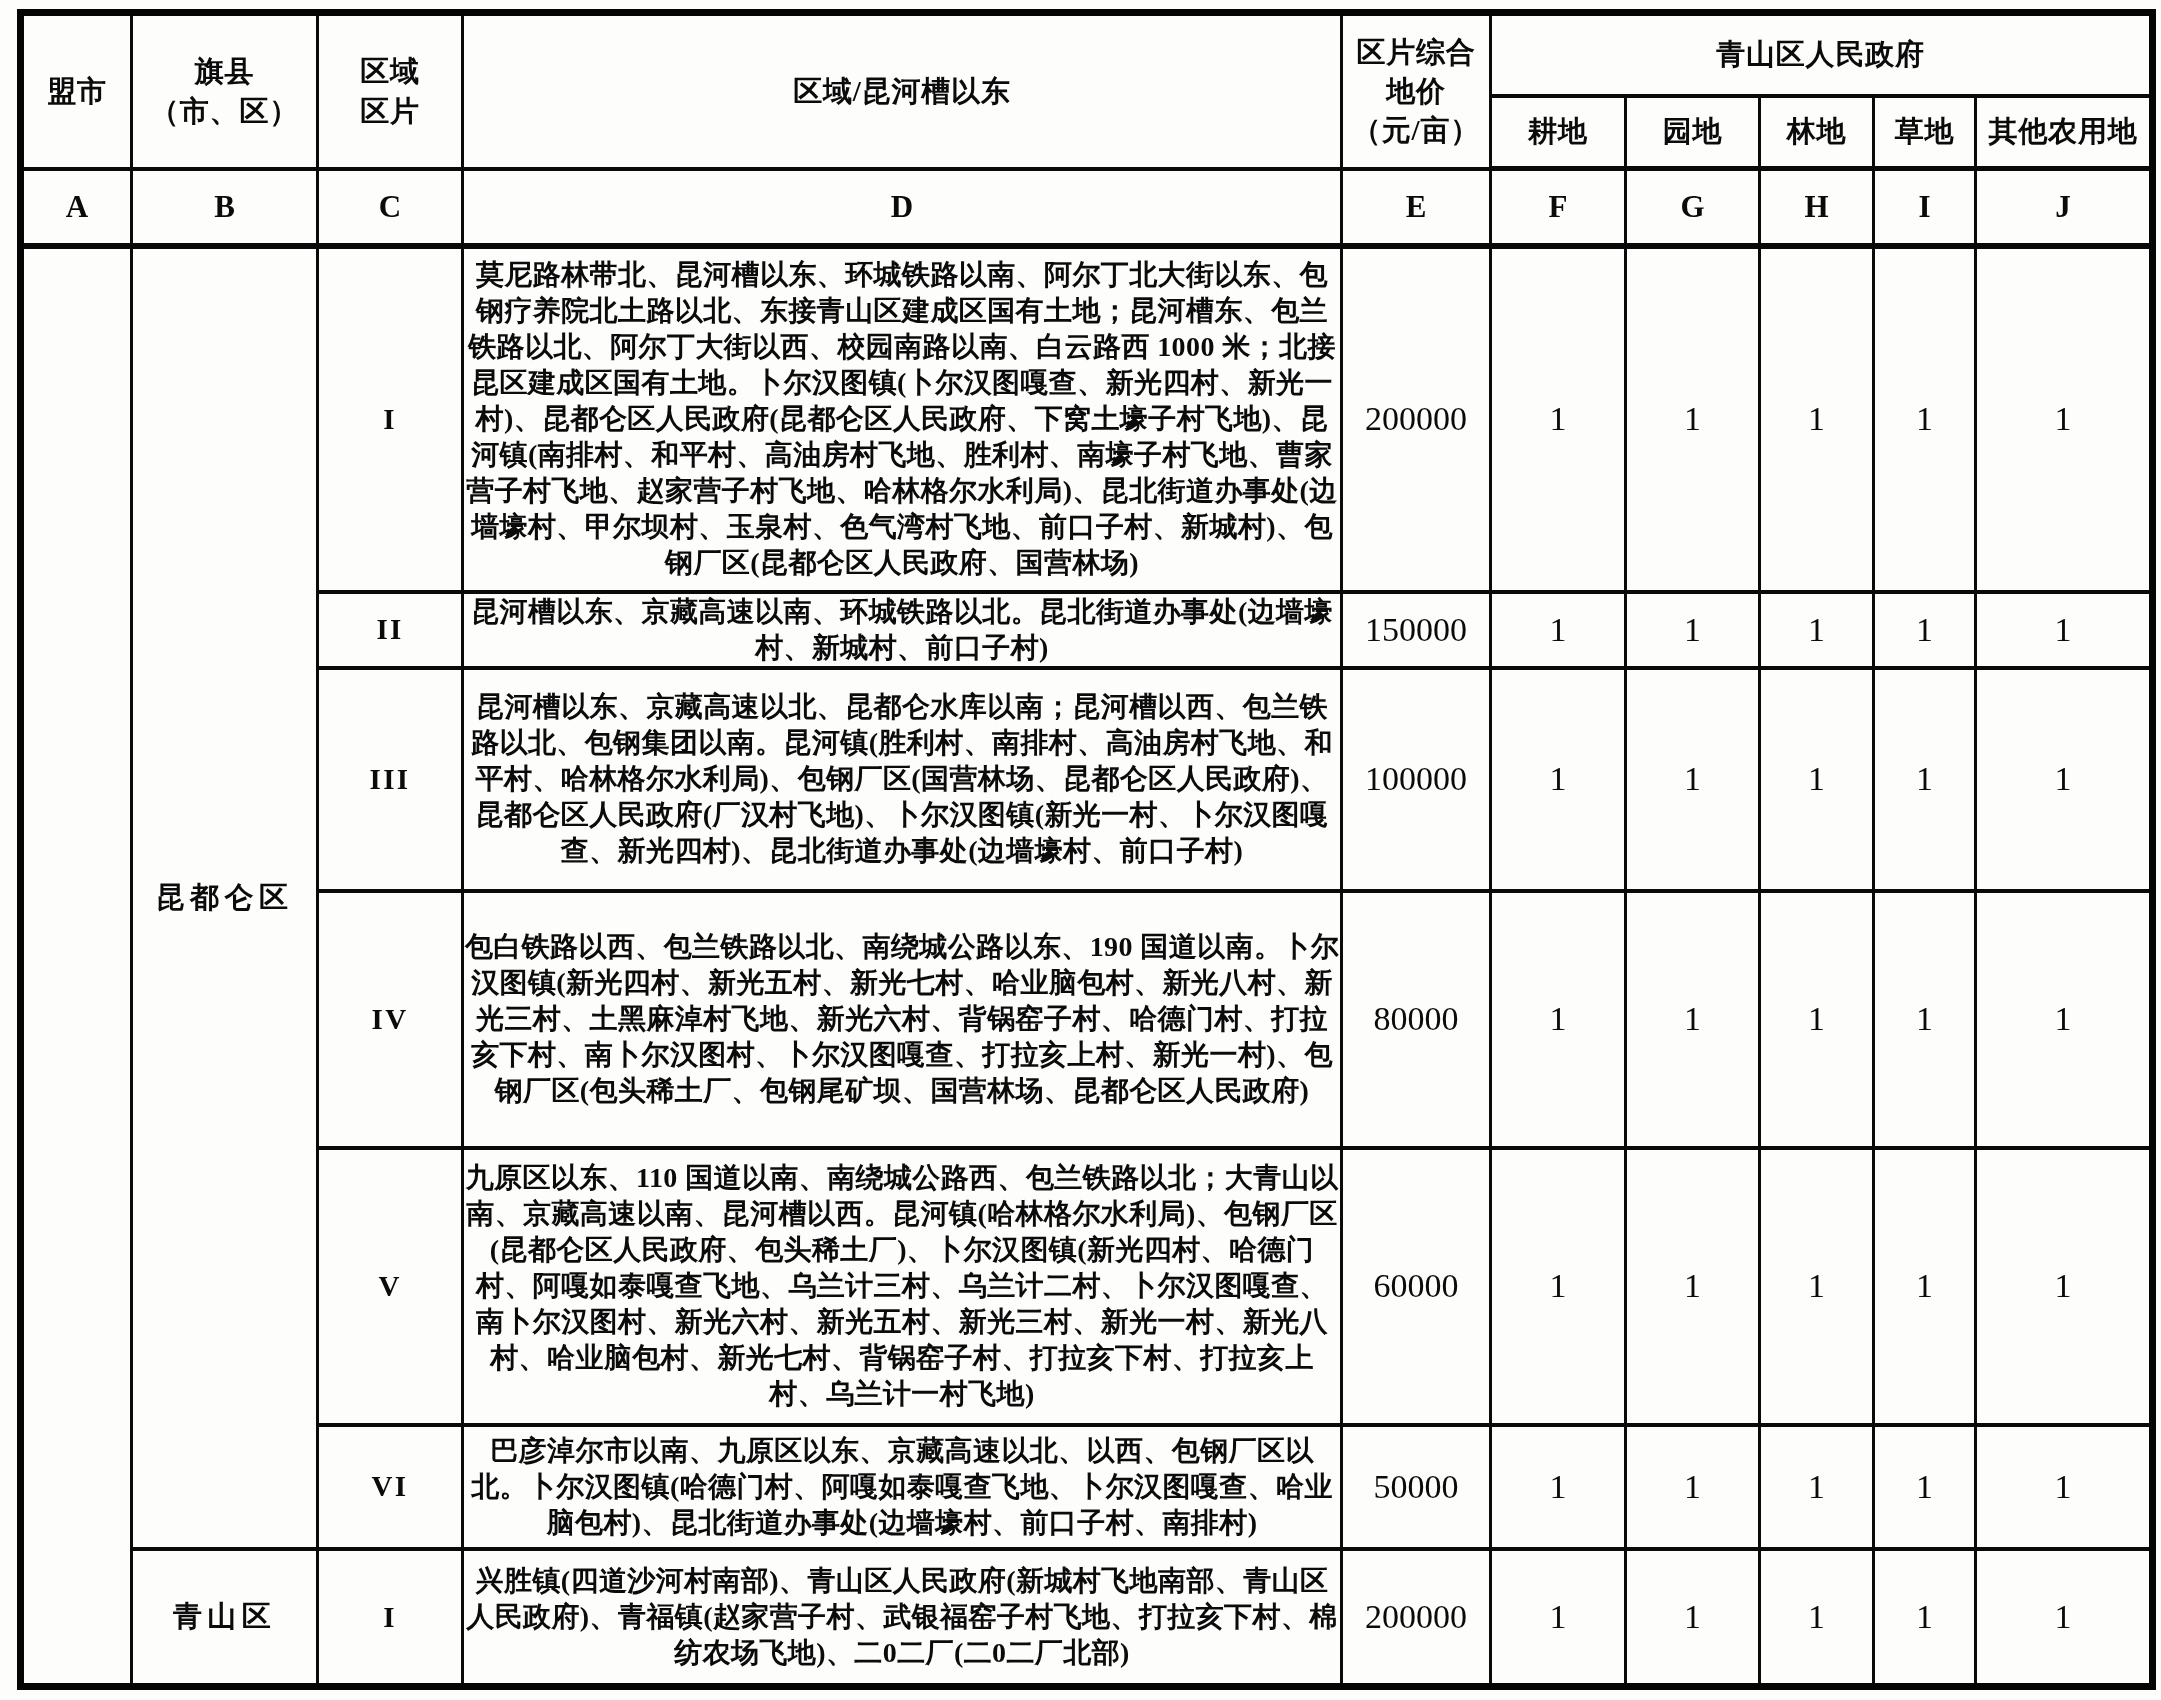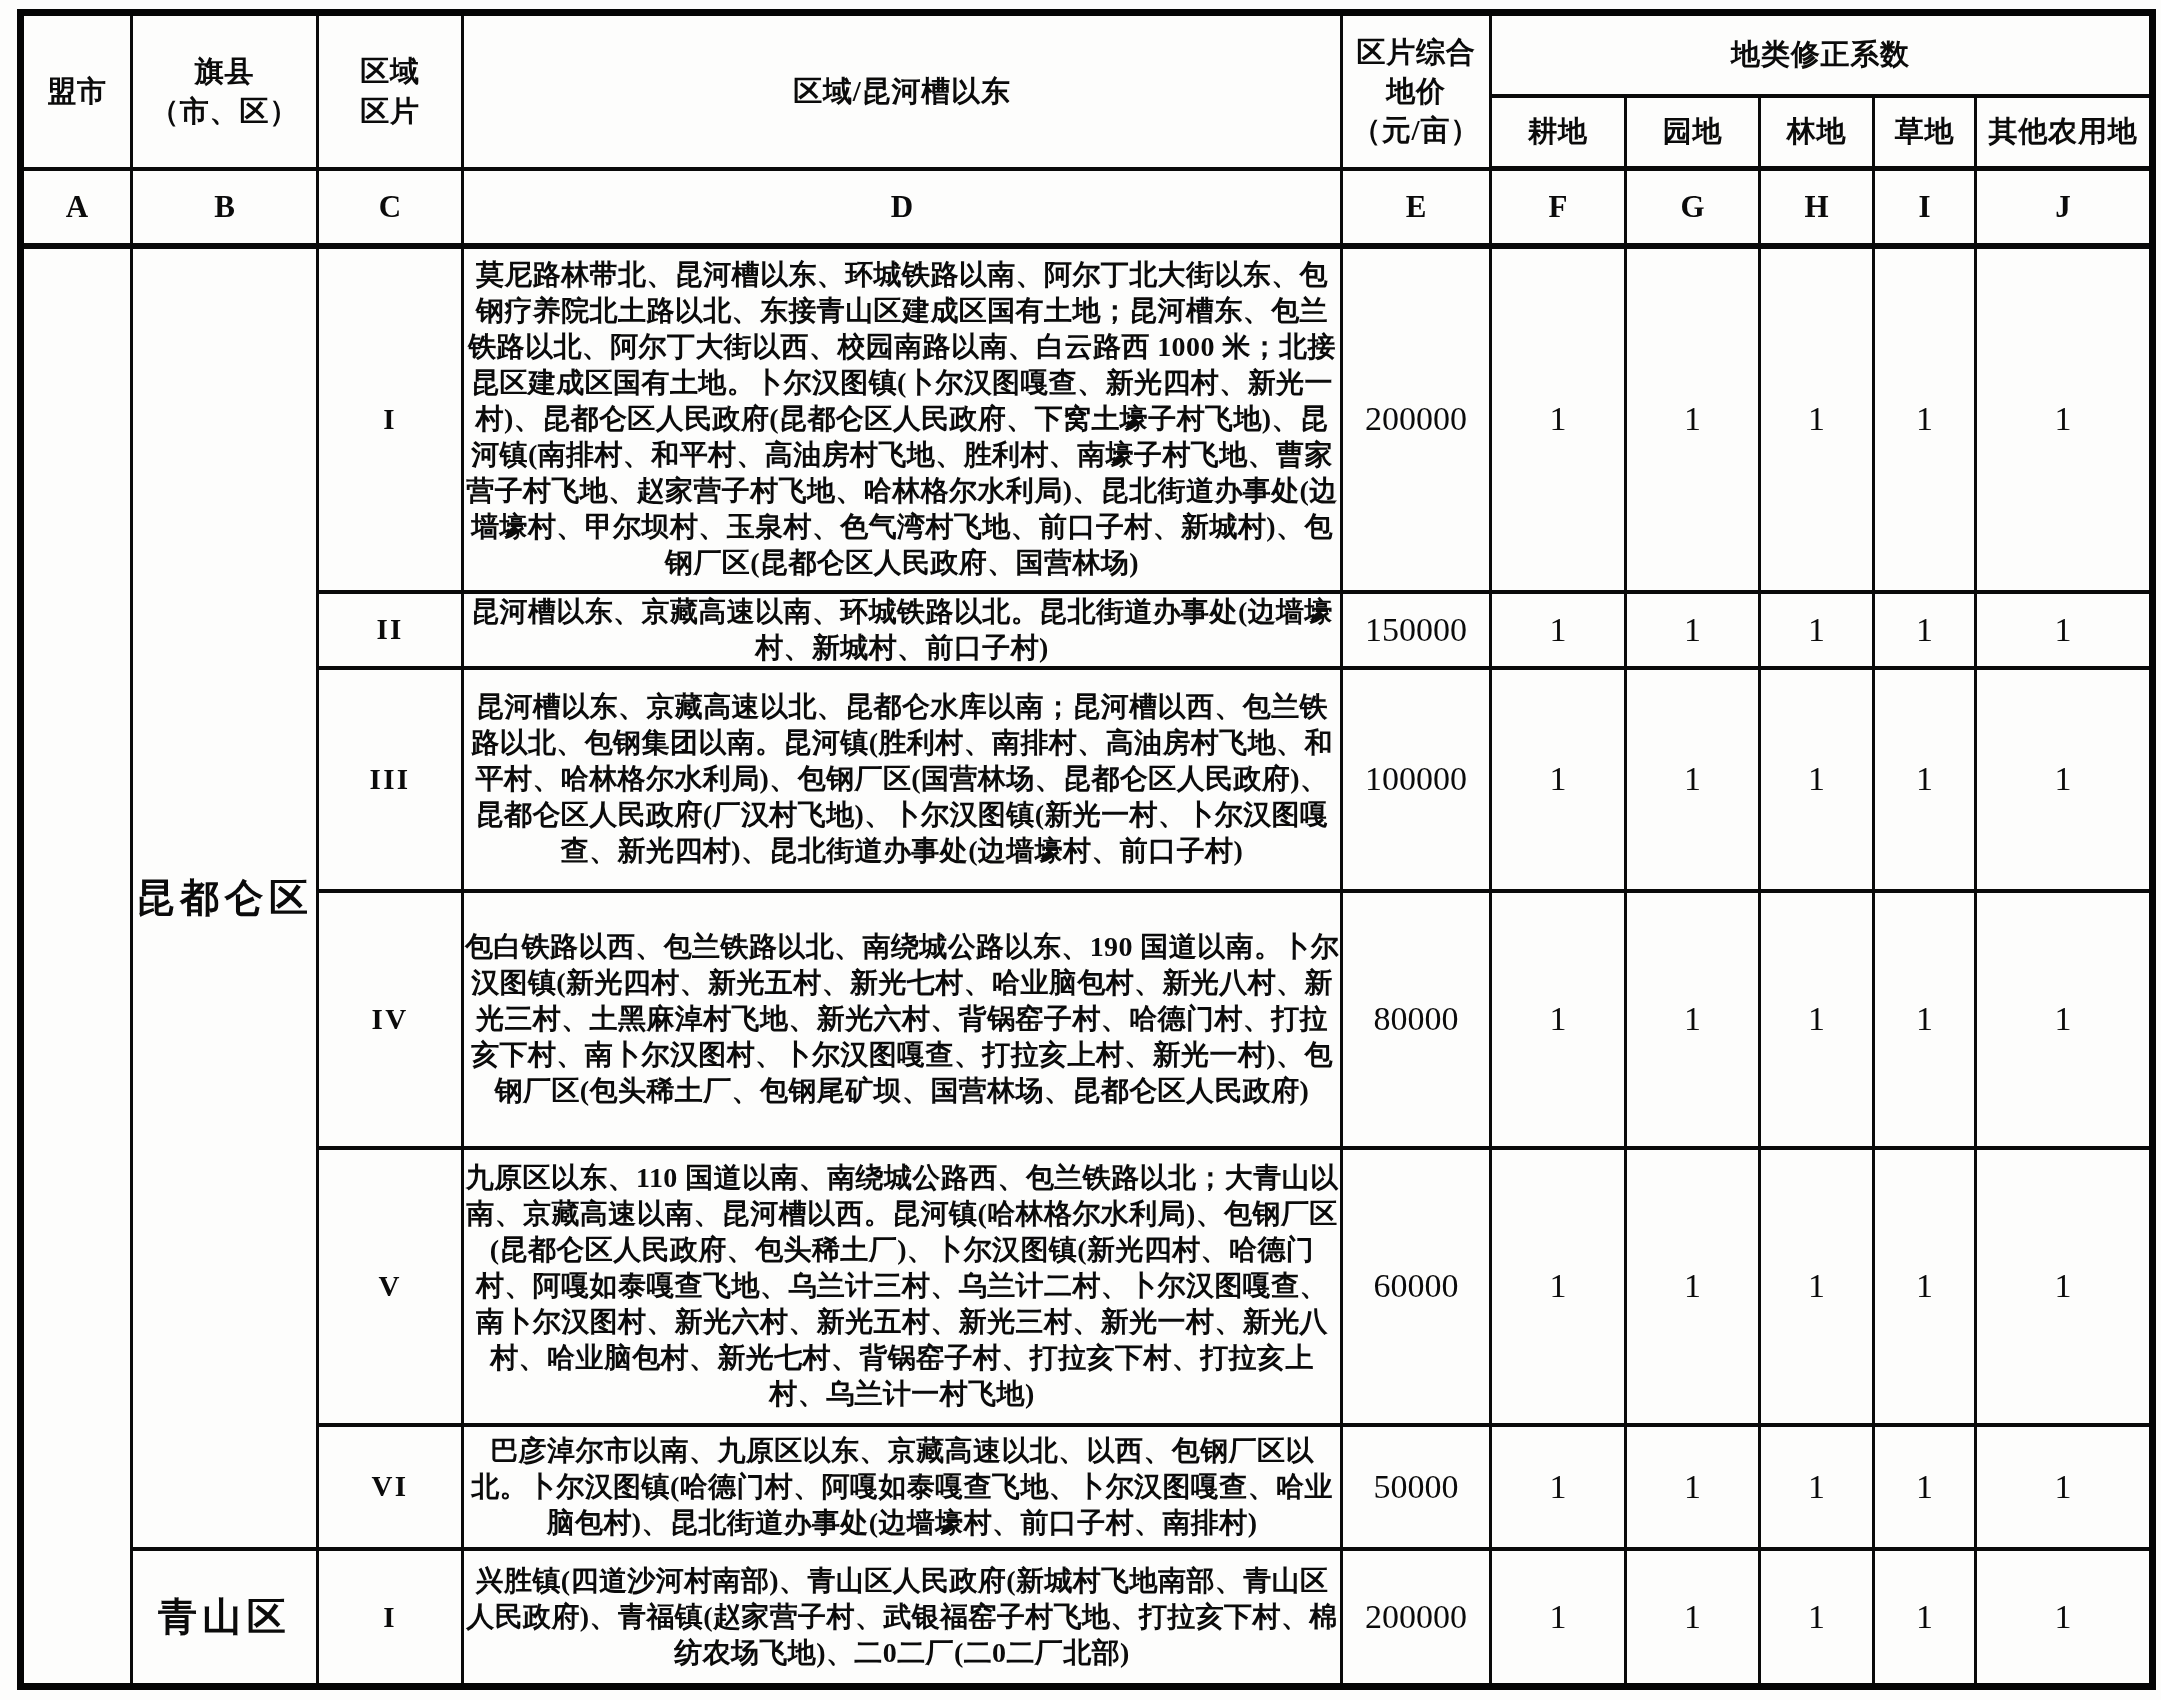--- a/index.html
+++ b/index.html
@@ -32,21 +32,21 @@
     font-size:29px;font-weight:600;line-height:1.35;
     white-space:pre-line;letter-spacing:0.8px;
   }
   tr.letters td{
     font-size:31px;font-weight:600;
     border-bottom-width:6.2px;
   }
   tr.subhead td{border-bottom-width:5.4px;margin-left:13px;}
   
   td.region{
-    font-size:39px;font-weight:600;letter-spacing:5.4px;
+    font-size:29px;font-weight:600;letter-spacing:5.4px;
   }
   td.zone{
     font-size:29px;font-weight:600;letter-spacing:2.3px;
     font-family:"Liberation Serif","DejaVu Serif",serif;
   }
   td.desc{
     font-size:28px;font-weight:600;
     line-height:36px;
     text-align:justify;
     text-justify:inter-ideograph;
@@ -93,21 +93,21 @@
         <tr class="rh1">
       <td class="hcell" rowspan="2">盟市</td>
       <td class="hcell" rowspan="2">旗县
 （市、区）</td>
       <td class="hcell" rowspan="2">区域
 区片</td>
       <td class="hcell" rowspan="2">区域/昆河槽以东</td>
       <td class="hcell" rowspan="2">区片综合
 地价
 （元/亩）</td>
-      <td class="hcell" colspan="5">地类修正系数</td>
+      <td class="hcell" colspan="5">青山区人民政府</td>
     </tr>
 
     <tr class="rh2 subhead">
       <td class="hcell">耕地</td>
       <td class="hcell">园地</td>
       <td class="hcell">林地</td>
       <td class="hcell">草地</td>
       <td class="hcell">其他农用地</td>
     </tr>
 

